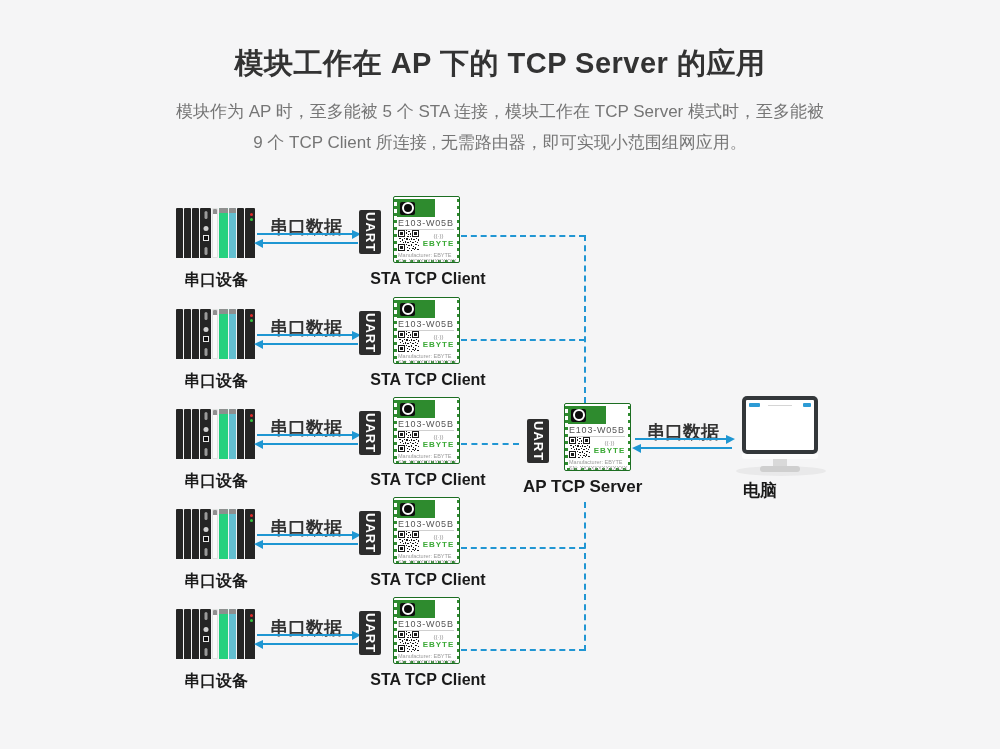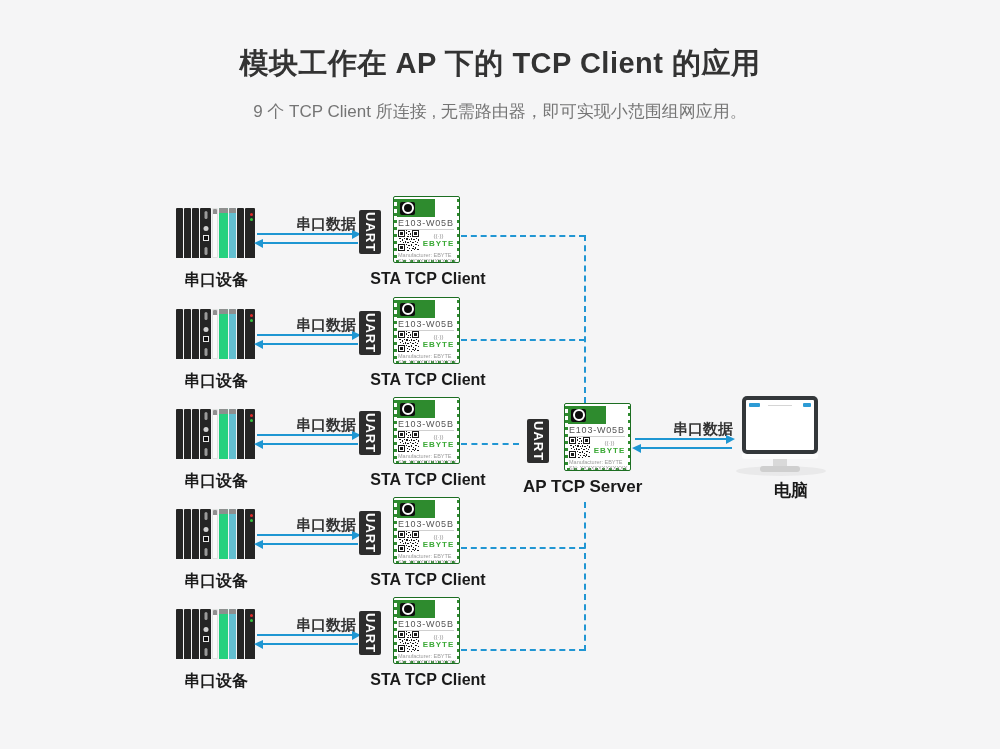--- a/index.html
+++ b/index.html
@@ -34,21 +34,21 @@
   .bar .circ{position:absolute;left:50%;transform:translateX(-50%);top:18px;width:5px;height:5px;border-radius:50%;background:#cfcfcf;}
   .bar .sq{position:absolute;left:50%;transform:translateX(-50%);top:27px;width:6px;height:6px;background:#101010;border:1px solid #e8e8e8;box-sizing:border-box;}
   .bar .led-r{position:absolute;top:5px;right:2px;width:3px;height:3px;border-radius:50%;background:#e02b2b;}
   .bar .led-g{position:absolute;top:10px;right:2px;width:3px;height:3px;border-radius:50%;background:#35c23d;}
 
   
   .dev-label,.client-label{
     position:absolute;text-align:center;font-size:16px;font-weight:700;color:#1a1a1a;
   }
   .data-label{
-    position:absolute;text-align:right;font-size:15px;font-weight:700;color:#333;width:100px;
+    position:absolute;text-align:center;font-size:18px;font-weight:700;color:#333;width:100px;
   }
 
   
   .hline{position:absolute;height:2px;background:#1e96d2;}
   .head-right{position:absolute;width:0;height:0;border-top:4px solid transparent;border-bottom:5px solid transparent;border-left:9px solid #1e96d2;}
   .head-left{position:absolute;width:0;height:0;border-top:4px solid transparent;border-bottom:5px solid transparent;border-right:9px solid #1e96d2;}
 
   
   .dash-h{position:absolute;border-top:2px dashed #2196d3;height:0;}
   .dash-v{position:absolute;border-left:2px dashed #2196d3;width:0;}
@@ -172,22 +172,23 @@
         <rect x="14" y="18" width="2" height="1"></rect>
       <rect x="17" y="17" width="1" height="2"></rect>
         <rect x="19" y="19" width="2" height="1"></rect>
         <rect x="9" y="20" width="2" height="1"></rect>
       <rect x="13" y="20" width="1" height="1"></rect>
         <rect x="16" y="19" width="1" height="1"></rect>
     </g>
   </defs>
 </svg>
 
-<div class="page-title">模块工作在 AP 下的 TCP Client 的应用</div>
+<div class="page-title">模块工作在 AP 下的 TCP Server 的应用</div>
 <div class="subtitle">
+  <div>模块作为 AP 时，至多能被 5 个 STA 连接，模块工作在 TCP Server 模式时，至多能被</div>
   <div>9 个 TCP Client 所连接 , 无需路由器，即可实现小范围组网应用。</div>
 </div>
 
 <div>
   <div class="plc" style="left:176px;top:208px;">
     <div class="bar dark" style="width:7px"></div>
     <div class="bar dark" style="width:7px"></div>
     <div class="bar dark" style="width:7px"></div>
     <div class="bar dark" style="width:11px">
         <i class="slot" style="top:3px"></i>
@@ -490,14 +491,14 @@
   <div class="mon-frame" style="left:742px;top:396px">
     <div class="mon-screen">
       <i class="scr-logo"></i>
       <i class="scr-line"></i>
       <i class="scr-btn"></i>
     </div>
   </div>
   <div class="mon-chin" style="left:742px;top:454px;width:76px;height:5px"></div>
   <div class="mon-neck" style="left:773px;top:459px;width:14px;height:8px"></div>
   <div class="mon-base" style="left:760px;top:466px;width:40px;height:6px"></div>
-  <div class="center-label" style="left:774px;top:479px;width:100px">电脑</div>
+  <div class="center-label" style="left:743px;top:479px;width:100px">电脑</div>
 </div>
 
 </body></html>

